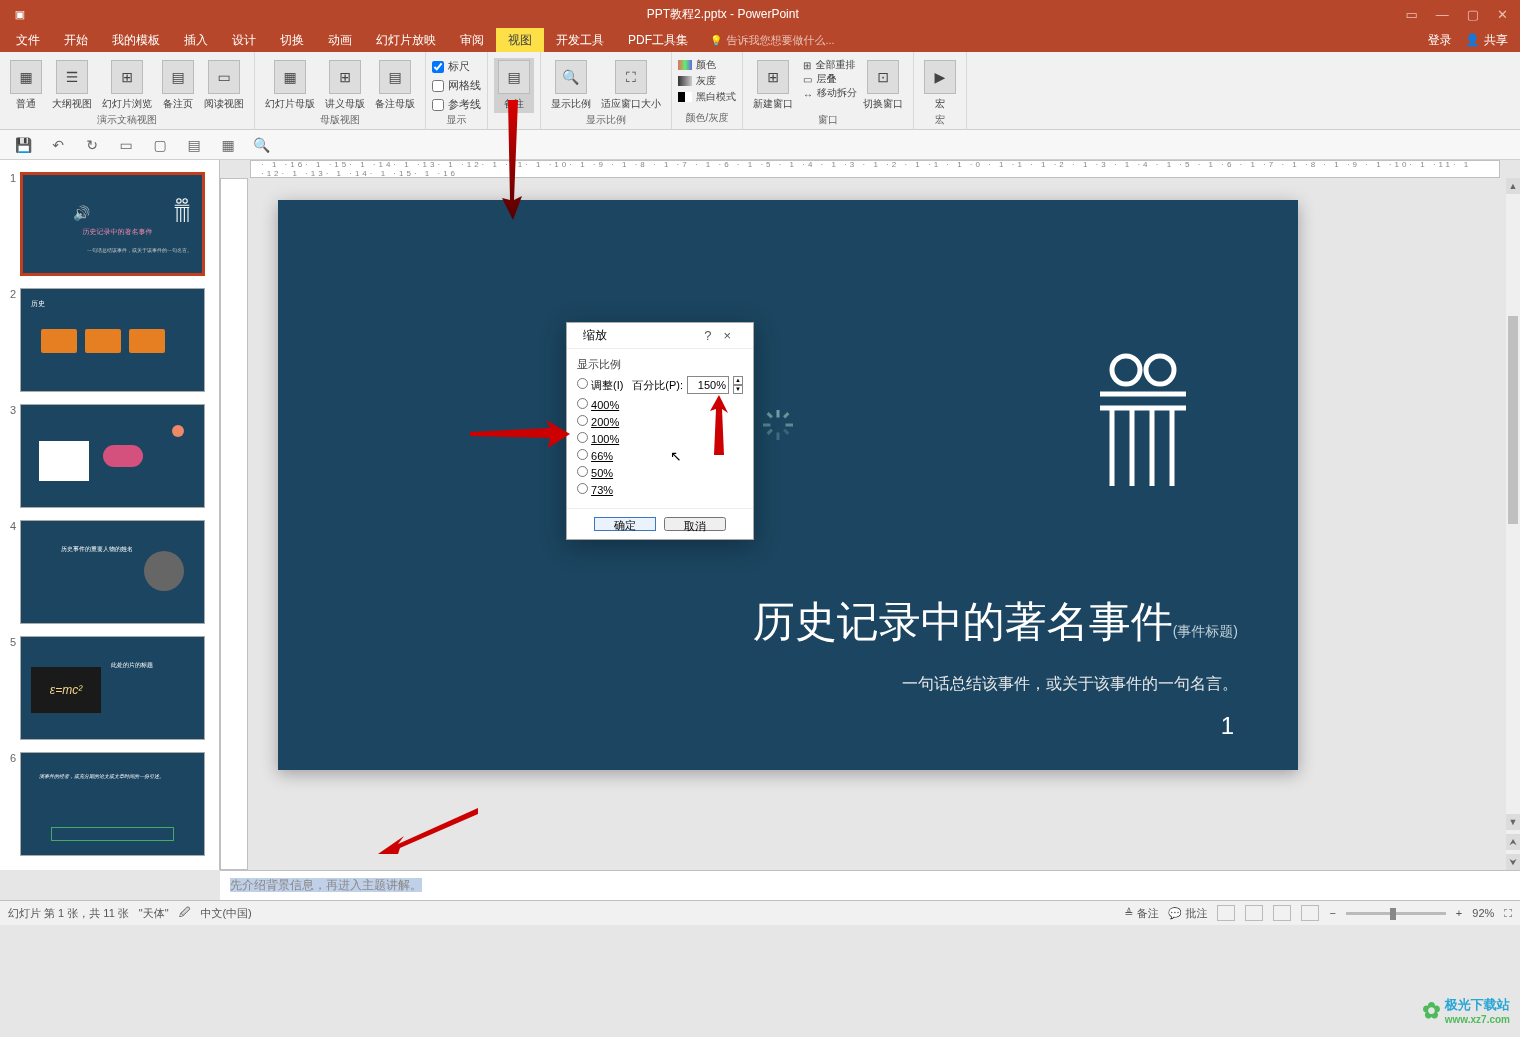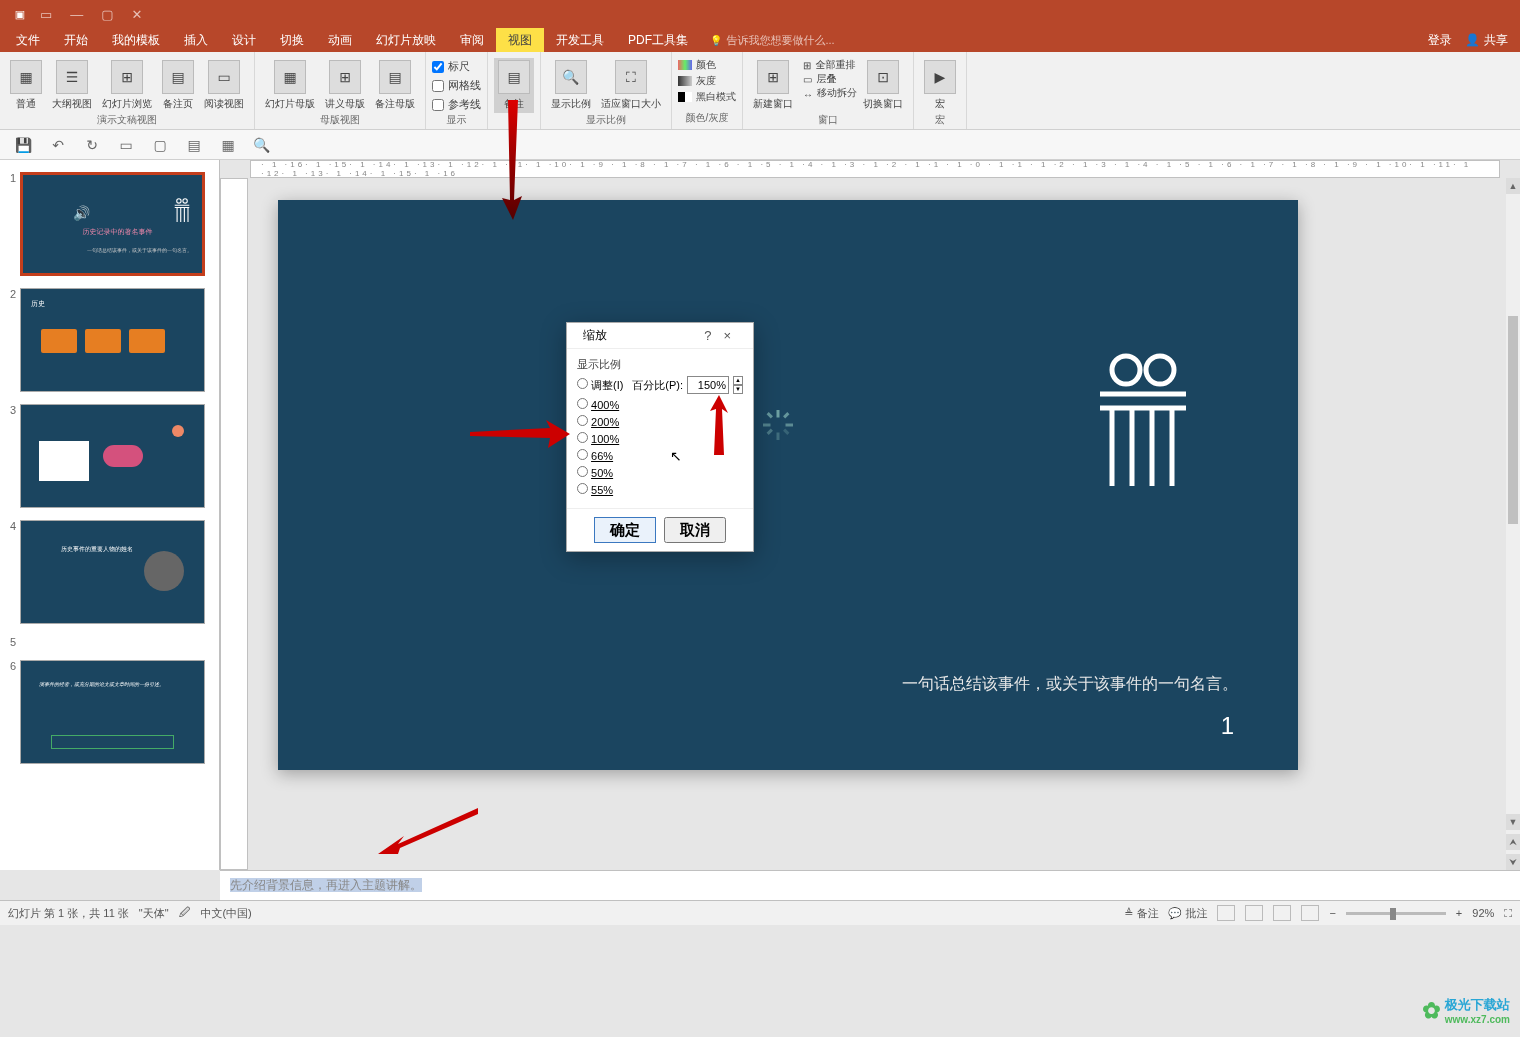--- a/index.html
+++ b/index.html
@@ -81,38 +81,39 @@
 .dlg-body { padding: 8px 10px; }
 .dlg-body .group-label { font-size: 11px; color: #444; margin-bottom: 4px; }
 .dlg-body .row { display: flex; align-items: center; margin: 4px 0; font-size: 11px; gap: 4px; }
 .dlg-body .row input[type=radio] { width: 11px; height: 11px; }
 .dlg-body .row .u { text-decoration: underline; }
 .dlg-body .pct { display: flex; align-items: center; gap: 4px; }
 .dlg-body .pct input[type=text] { width: 42px; height: 18px; font-size: 11px; text-align: right; padding-right: 2px; border: 1px solid #888; }
 .dlg-body .spn { width: 10px; display: flex; flex-direction: column; }
 .dlg-body .spn div { height: 9px; border: 1px solid #888; font-size: 6px; text-align: center; line-height: 7px; cursor: pointer; }
 .dlg-btns { display: flex; gap: 8px; justify-content: center; padding: 8px; border-top: 1px solid #eee; }
-.dlg-btns button { width: 62px; height: 26px; font-size: 15px; cursor: pointer; font-weight: bold; }
+.dlg-btns button { width: 62px; height: 14px; font-size: 11px; cursor: pointer; }
 .dlg-btns button.primary { border: 1px solid #3b78c0; background: #eaf2fb; }
 
 
 .arrow-red { position: absolute; pointer-events: none; }
 
 
 .watermark { position: absolute; bottom: 12px; right: 10px; font-size: 13px; color: #29a6d5; font-weight: bold; display: flex; align-items: center; gap: 4px; }
 .watermark .wm-sub { font-size: 10px; color: #4eba5c; display: block; }
 
 </style>
 </head>
 <body>
 
 <div class="titlebar">
   <div class="icon-area">
       <span style="color:#fff;font-size:11px;">▣</span>
     </div>
+  <div class="title">PPT教程2.pptx - PowerPoint</div>
   <div class="winbtns">
     <span>▭</span>
     <span>—</span>
     <span>▢</span>
     <span>✕</span>
   </div>
 </div>
 
 <div class="ribbon-tabs">
   <div class="tab">文件</div>
@@ -312,20 +313,24 @@
     </div>
     <div class="thumb-wrap">
         <div class="thumb-num">4</div>
       <div class="thumb">
         <div class="mini-title" style="top:24px;left:40px;font-size:6px;">历史事件的重要人物的姓名</div>
         <div style="position:absolute;top:30px;right:20px;width:40px;height:40px;border-radius:50%;background:#666;"></div>
       </div>
     </div>
     <div class="thumb-wrap">
         <div class="thumb-num">5</div>
+      <div class="thumb">
+        <div style="position:absolute;top:30px;left:10px;width:70px;height:46px;background:#1a1a1a;color:#f4d58a;font-size:12px;font-style:italic;display:flex;align-items:center;justify-content:center;">ε=mc²</div>
+        <div class="mini-title" style="top:24px;left:90px;font-size:6px;">此处的片的标题</div>
+      </div>
     </div>
     <div class="thumb-wrap">
         <div class="thumb-num">6</div>
       <div class="thumb">
         <div class="mini-title" style="top:20px;left:18px;font-size:5px;font-style:italic;">演事件的经者，或充分期的论文或文章时间的一份引述。</div>
         <div style="position:absolute;bottom:14px;left:30px;right:30px;height:14px;border:1px solid #4a6;"></div>
       </div>
     </div>
   </div>
 
@@ -351,20 +356,23 @@
               <rect x="18" y="30" width="4" height="10" opacity=".4"></rect>
               <rect x="0" y="18" width="10" height="4" opacity=".6"></rect>
               <rect x="30" y="18" width="10" height="4" opacity=".7"></rect>
               <rect x="5" y="5" width="8" height="4" transform="rotate(45 9 7)" opacity=".8"></rect>
               <rect x="27" y="27" width="8" height="4" transform="rotate(45 31 29)" opacity=".3"></rect>
               <rect x="27" y="5" width="8" height="4" transform="rotate(-45 31 7)" opacity=".8"></rect>
               <rect x="5" y="27" width="8" height="4" transform="rotate(-45 9 29)" opacity=".5"></rect>
             </g>
           </svg>
       </div>
+      <div class="slide-title">
+        <span>历史记录中的著名事件</span><span class="sub">(事件标题)</span>
+      </div>
       <div class="slide-quote">一句话总结该事件，或关于该事件的一句名言。</div>
       <div class="slide-pagenum">1</div>
     </div>
 
     <div class="scrollbar-v">
       <div class="sb-arrow">▲</div>
       <div class="sb-thumb"></div>
       <div class="sb-arrow" style="position:absolute;bottom:40px;left:0;right:0;">▼</div>
       <div class="sb-arrow" style="position:absolute;bottom:20px;left:0;right:0;">⮝</div>
       <div class="sb-arrow" style="position:absolute;bottom:0;left:0;right:0;">⮟</div>
@@ -425,21 +433,21 @@
     <div class="row">
         <label><input type="radio" name="z" style=""> <span class="u">100%</span></label>
       </div>
     <div class="row">
         <label><input type="radio" name="z" style=""> <span class="u">66%</span></label>
       </div>
     <div class="row">
         <label><input type="radio" name="z" style=""> <span class="u">50%</span></label>
       </div>
     <div class="row">
-        <label><input type="radio" name="z" style=""> <span class="u">55%</span></label>
+        <label><input type="radio" name="z" style=""> <span class="u">73%</span></label>
       </div>
   </div>
   <div class="dlg-btns">
     <button class="primary">确定</button>
     <button>取消</button>
   </div>
 </div>
 
 <svg class="arrow-red" style="top:100px;left:498px;width:30px;height:120px;">
     <defs>

